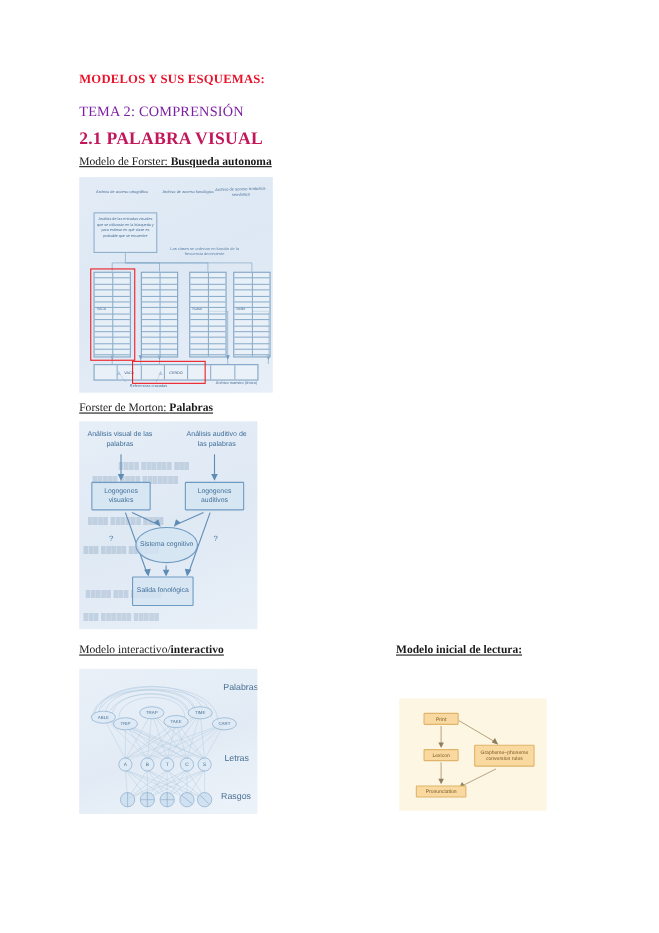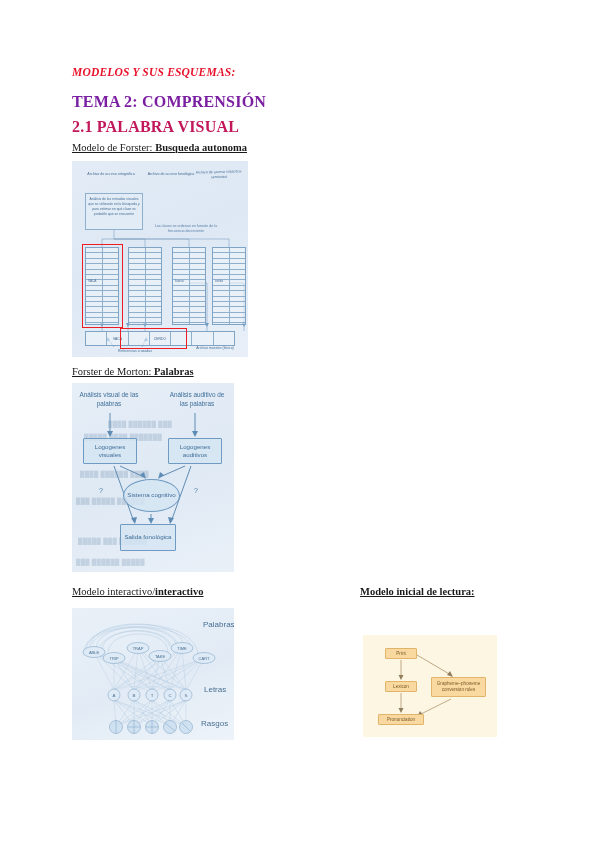--- a/index.html
+++ b/index.html
@@ -19,26 +19,25 @@
   .heading {
     position: absolute;
     white-space: nowrap;
     letter-spacing: 0.2px;
   }
   #h-models {
     left: 72px; top: 66px;
     font-size: 11.5px;
     font-weight: bold;
     color: #e8122b;
-    font-style: italic;
   }
   #h-tema {
     left: 72px; top: 93px;
-    font-size: 16px;
-    font-weight: bold;
+    font-size: 13px;
+    font-weight: normal;
     color: #7b1fa2;
   }
   #h-palabra {
     left: 72px; top: 118px;
     font-size: 16px;
     font-weight: bold;
     color: #c2185b;
   }
   .subheading {
     position: absolute;

